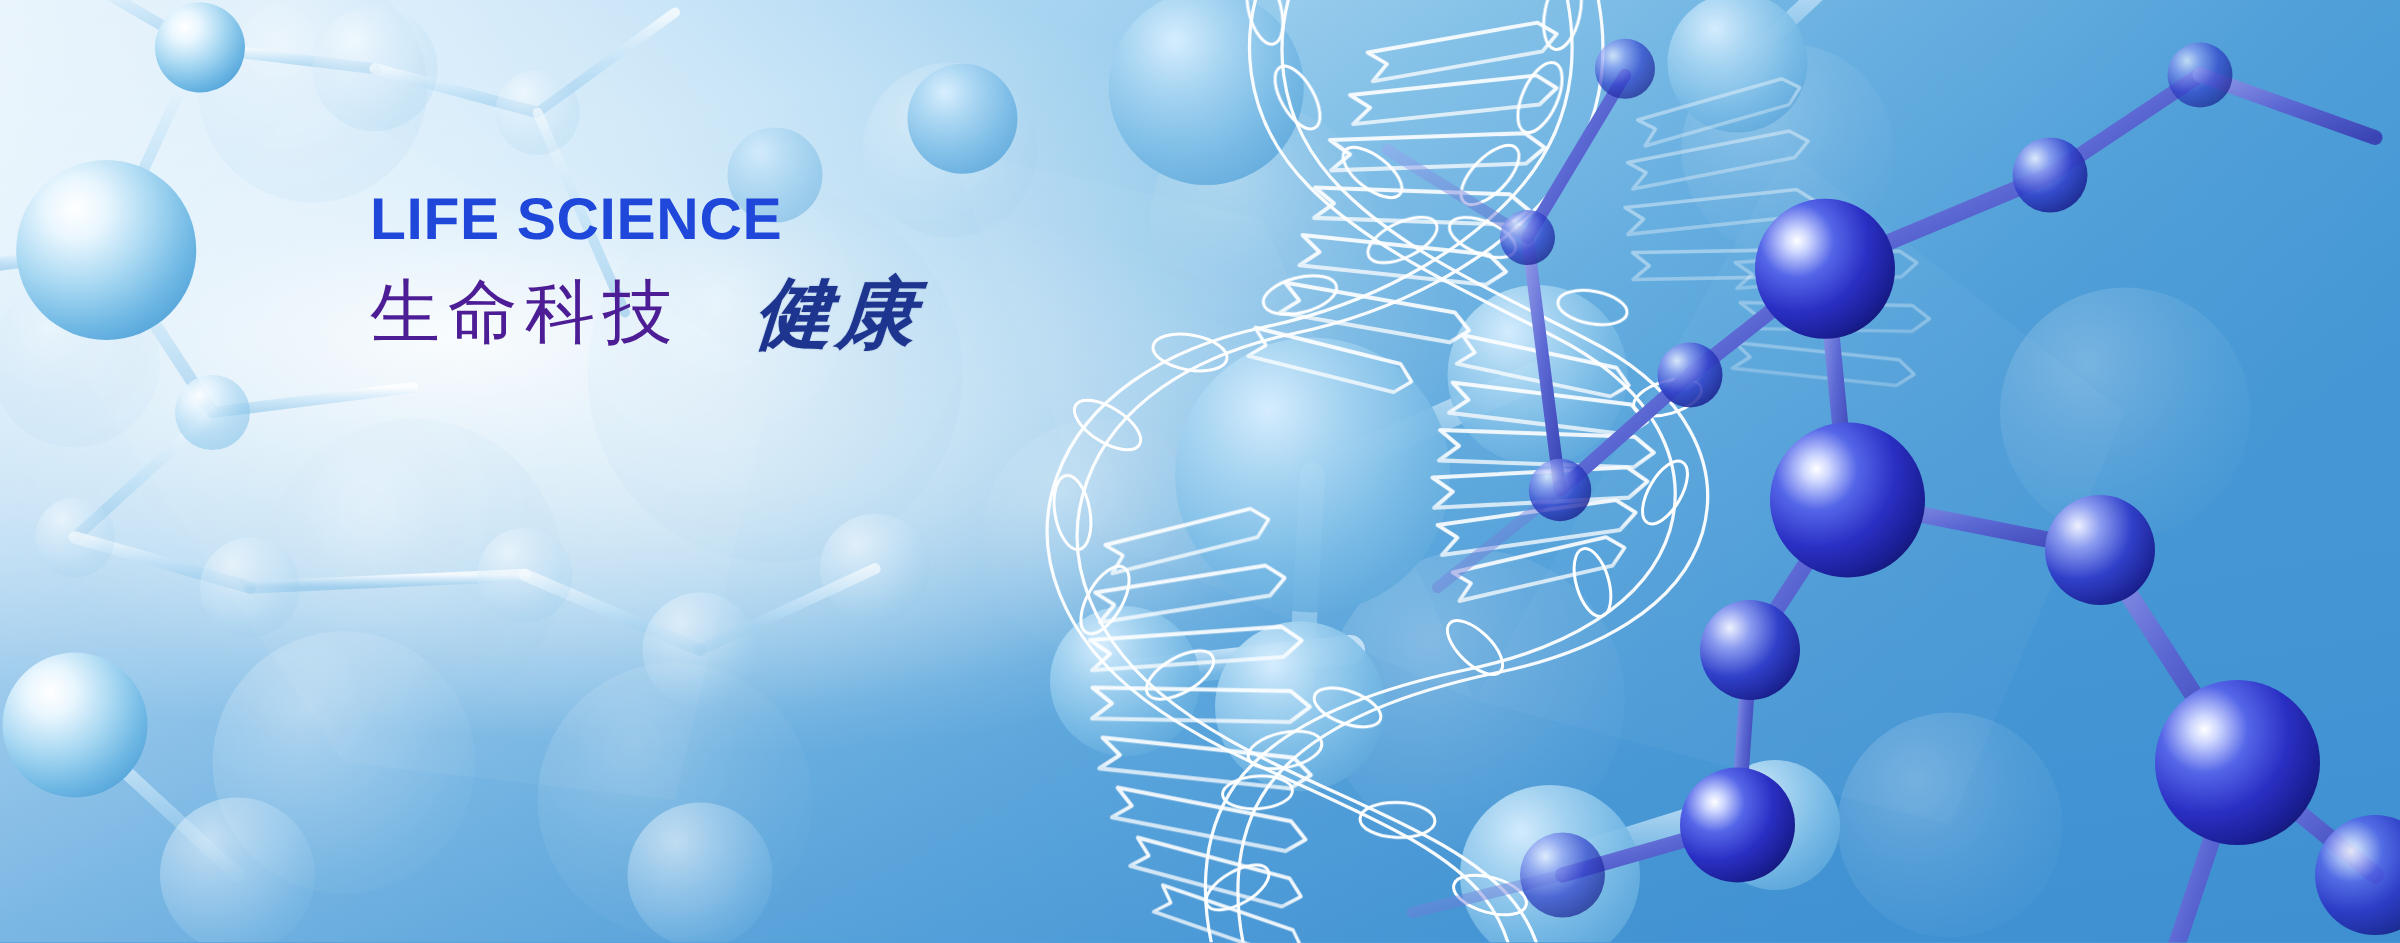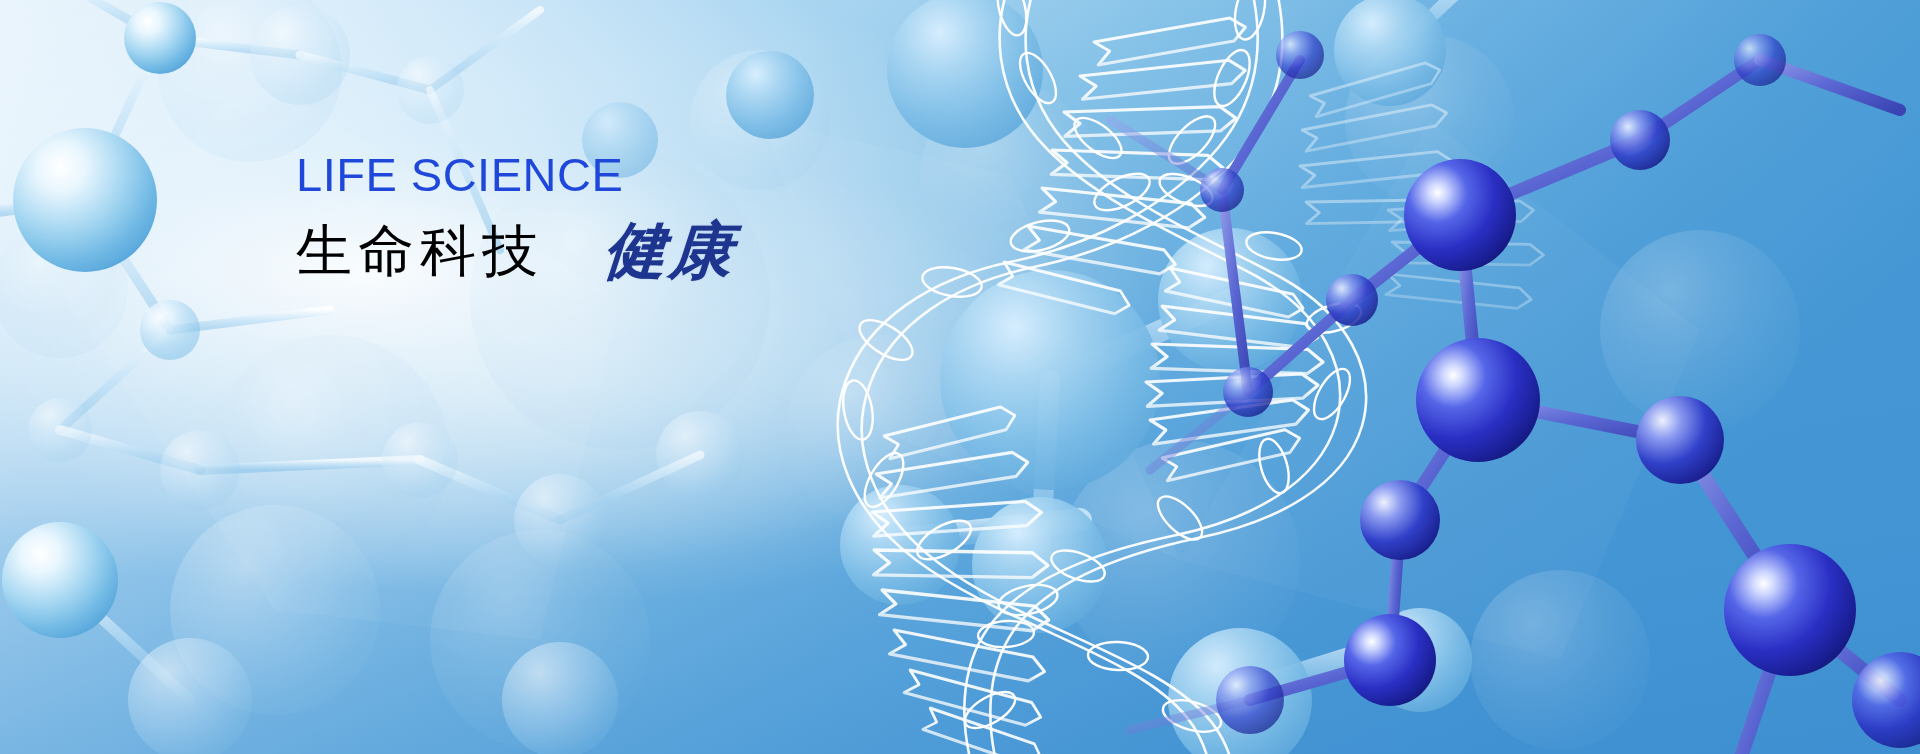--- a/index.html
+++ b/index.html
@@ -20,40 +20,40 @@
 
   
   #text-block {
     position:absolute;
     left:296px; top:146px;
     z-index:40;
     user-select:none;
   }
   .headline {
     font-family:"Liberation Sans", sans-serif;
-    font-weight:normal;
+    font-weight:bold;
     font-size:47px;
     line-height:57px;
     letter-spacing:0.5px;
     color:#1f48db;
     white-space:nowrap;
   }
   #cn-line {
     margin-top:16px;
     white-space:nowrap;
     display:flex;
     align-items:flex-end;
     gap:0;
   }
   .cn-normal {
     font-family:"DejaVu Sans", sans-serif;
     font-size:56px;
     line-height:64px;
     font-weight:500;
-    color:#000000;
+    color:#4c1d95;
     letter-spacing:6px;
   }
   .cn-gap { display:inline-block; width:30px; }
   .cn-brush {
     font-family:"DejaVu Sans", sans-serif;
     font-size:62px;
     line-height:64px;
     font-weight:bold;
     font-style:italic;
     color:#1e3590;

